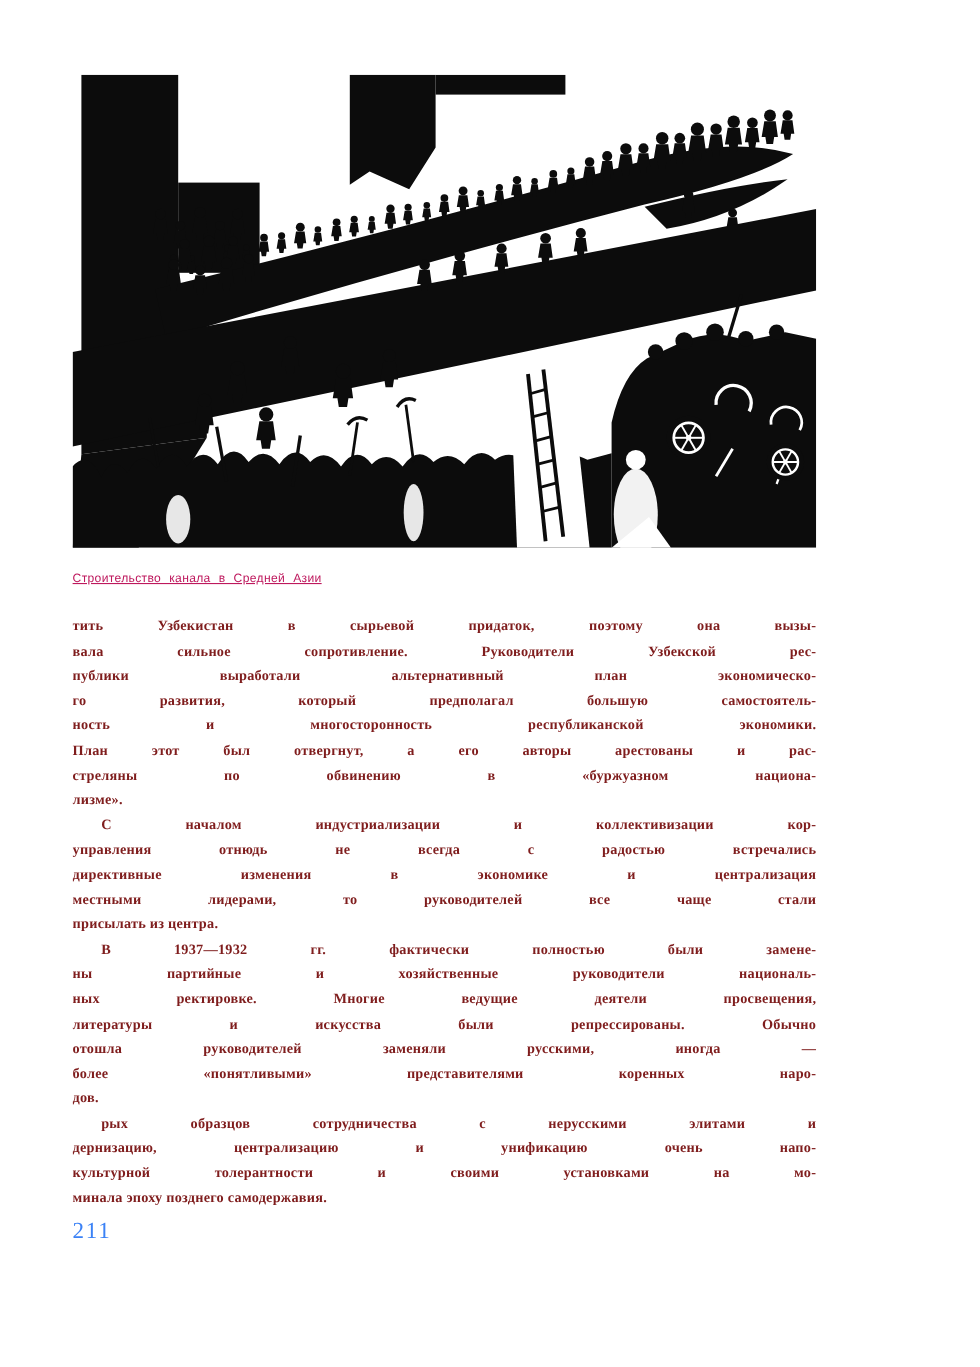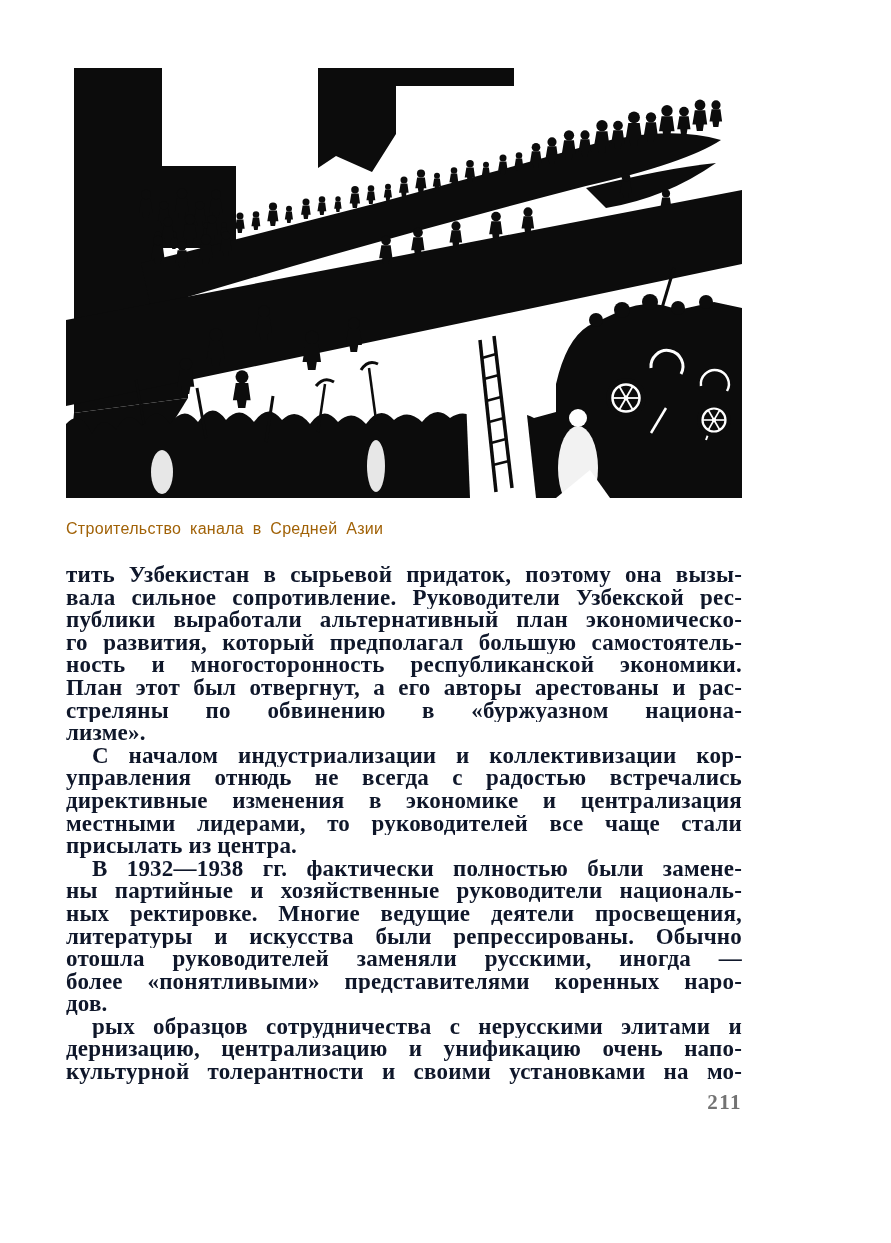--- a/index.html
+++ b/index.html
@@ -18,54 +18,55 @@
     position: absolute;
     left: 66px; top: 68px;
     width: 676px;
   }
   figure { margin: 0; padding: 0; }
   .photo-wrap { width: 676px; height: 430px; }
   .photo-wrap svg { display: block; }
   figcaption {
     margin-top: 22px;
     font-family: "Liberation Sans", "DejaVu Sans", sans-serif;
-    font-size: 16px;
-    color: #a16207;
+    font-size: 11px;
+    color: #be185d;
     letter-spacing: 0.3px;
     word-spacing: 4px;
+    text-decoration: underline;
   }
   .body-text {
     margin-top: 26px;
-    font-size: 23px;
+    font-size: 13px;
     font-weight: 700;
-    color: #0f172a;
+    color: #7f1d1d;
     letter-spacing: 0.2px;
   }
   .paragraph { margin: 0; }
   .line {
     height: 22.6px;
     line-height: 22.6px;
     overflow: hidden;
     text-align: justify;
     text-align-last: justify;
     white-space: normal;
   }
   .line.last {
     text-align-last: left;
   }
   .paragraph.indent .line:first-child {
     text-indent: 26px;
   }
   .page-number {
     margin-top: 6px;
-    text-align: right;
+    text-align: left;
     font-size: 21px;
-    font-weight: 700;
+    font-weight: 400;
     letter-spacing: 1.5px;
-    color: #737373;
+    color: #3b82f6;
   }
 </style>
 </head>
 <body>
 
 <div class="page">
   <div class="col">
 
     <figure>
       <div class="photo-wrap">
@@ -231,31 +232,32 @@
           <div class="line last">лизме».</div>
         </div>
         <div class="paragraph indent">
           <div class="line">С началом индустриализации и коллективизации кор-</div>
           <div class="line">управления отнюдь не всегда с радостью встречались</div>
           <div class="line">директивные изменения в экономике и централизация</div>
           <div class="line">местными лидерами, то руководителей все чаще стали</div>
           <div class="line last">присылать из центра.</div>
         </div>
         <div class="paragraph indent">
-          <div class="line">В 1932—1938 гг. фактически полностью были замене-</div>
+          <div class="line">В 1937—1932 гг. фактически полностью были замене-</div>
           <div class="line">ны партийные и хозяйственные руководители националь-</div>
           <div class="line">ных ректировке. Многие ведущие деятели просвещения,</div>
           <div class="line">литературы и искусства были репрессированы. Обычно</div>
           <div class="line">отошла руководителей заменяли русскими, иногда —</div>
           <div class="line">более «понятливыми» представителями коренных наро-</div>
           <div class="line last">дов.</div>
         </div>
         <div class="paragraph indent">
           <div class="line">рых образцов сотрудничества с нерусскими элитами и</div>
           <div class="line">дернизацию, централизацию и унификацию очень напо-</div>
           <div class="line">культурной толерантности и своими установками на мо-</div>
+          <div class="line last">минала эпоху позднего самодержавия.</div>
         </div>
       </div>
 
     <div class="page-number">211</div>
 
   </div>
 </div>
 
 </body></html>

